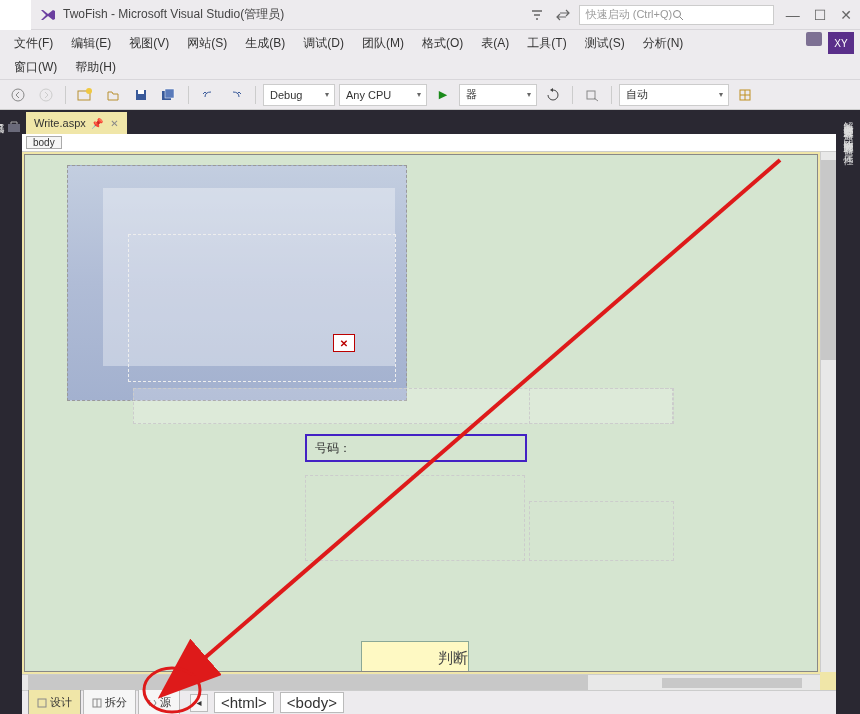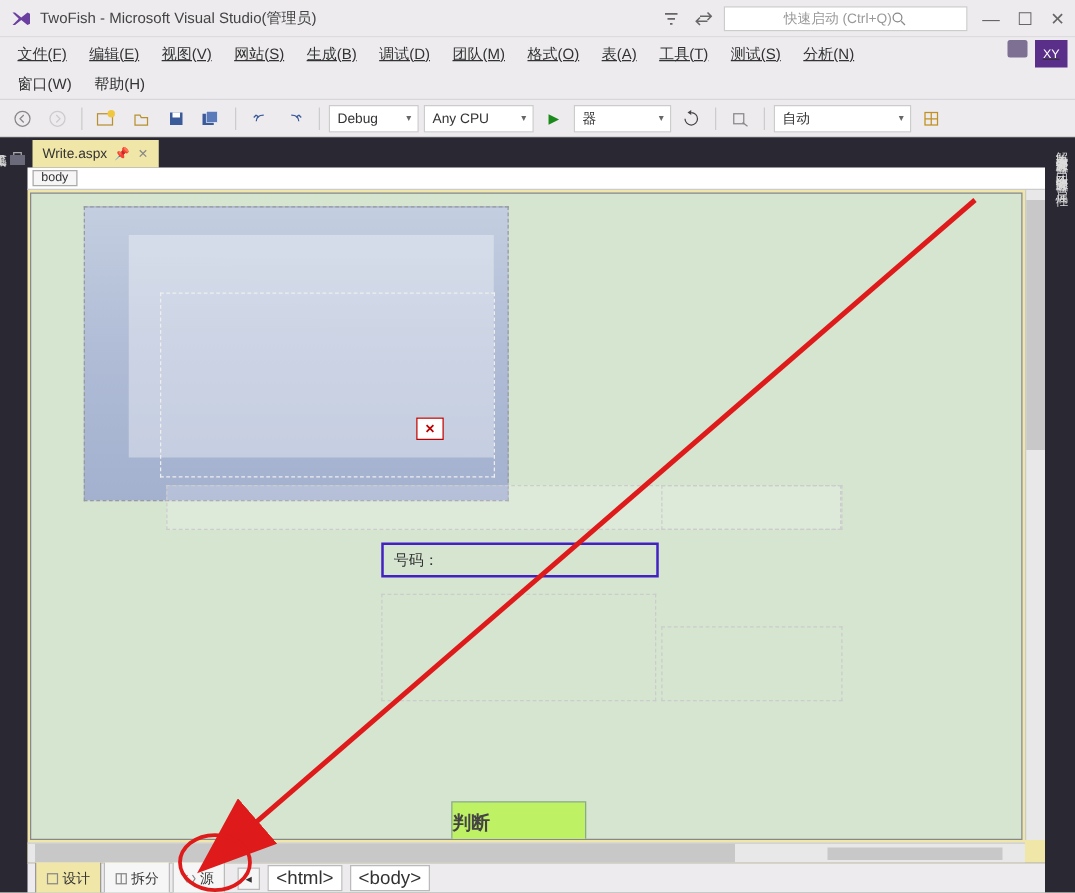--- a/index.html
+++ b/index.html
@@ -1,30 +1,30 @@
 <!DOCTYPE html>
 <html><head>
 <meta charset="utf-8">
 <style>
 * { margin: 0; padding: 0; box-sizing: border-box; font-family: "Microsoft YaHei", "Segoe UI", sans-serif; }
 body { width: 860px; height: 714px; background: #fff; overflow: hidden; font-size: 12px; color: #333; position: relative; }
 
 
-.titlebar { height: 30px; background: #edebee; display: flex; align-items: center; padding: 0 8px; border-bottom: 1px solid #d8d6da; }
+.titlebar { height: 30px; background: #edebee; display: flex; align-items: center; padding: 0 8px; border-bottom: 1px solid #d8d6da; margin-left: 31px; }
 .vs-logo { width: 18px; height: 18px; margin-right: 6px; display: flex; align-items: center; justify-content: center; }
 .title-text { font-size: 12px; color: #444; flex: 0 0 auto; }
 .titlebar-spacer { flex: 1; }
 .title-icons { display: flex; align-items: center; gap: 10px; margin-right: 8px; }
 .ti { width: 16px; height: 16px; display: flex; align-items: center; justify-content: center; font-size: 14px; color: #666; }
-.quick-launch { width: 195px; height: 20px; border: 1px solid #ccc; background: #fff; padding: 0 6px; font-size: 11px; color: #999; display: flex; justify-content: center; align-items: center; }
+.quick-launch { width: 195px; height: 20px; border: 1px solid #ccc; background: #fff; padding: 0 6px; font-size: 11px; color: #999; display: flex; justify-content: flex-start; align-items: center; }
 .win-controls { display: flex; gap: 14px; margin-left: 12px; }
 .win-controls span { font-size: 14px; color: #666; cursor: default; }
 
 
-.menubar { height: 26px; background: #edebee; display: flex; align-items: center; padding: 0 6px; gap: 2px; text-decoration: underline; }
+.menubar { height: 26px; background: #edebee; display: flex; align-items: center; padding: 0 6px; gap: 2px; }
 .menu-item { padding: 3px 8px; font-size: 12px; color: #333; }
 .menu-right { margin-left: auto; display: flex; gap: 6px; }
 .notif-icon { width: 16px; height: 14px; background: #7d7093; border-radius: 2px; }
 .xy-badge { width: 26px; height: 22px; background: #5a2f8a; color: #fff; font-size: 10px; display: flex; align-items: center; justify-content: center; }
 
 
 .menubar2 { height: 24px; background: #edebee; display: flex; align-items: center; padding: 0 6px; gap: 2px; border-bottom: 1px solid #d8d6da; }
 
 
 .toolbar { height: 30px; background: #edebee; display: flex; align-items: center; padding: 0 6px; gap: 4px; border-bottom: 1px solid #ccc; }
@@ -59,21 +59,21 @@
 .sec-panel { position: absolute; left: 88px; top: 223px; width: 540px; height: 36px; border: 1px dashed #ccc; background: rgba(255,255,255,.2); }
 .sec-panel-r { position: absolute; left: 484px; top: 223px; width: 145px; height: 36px; border: 1px dashed #ccc; }
 
 .input-row { position: absolute; width: 222px; height: 28px; border: 2px solid #4321c4; background: #d5e5d0; display: flex; align-items: center; padding: 0 8px; font-size: 12px; color: #333; }
 .input-row1 { left: 260px; top: 269px; }
 .input-row2 { left: 260px; top: 424px; }
 
 .middle-dashed { position: absolute; left: 260px; top: 310px; width: 220px; height: 86px; border: 1px dashed #ccc; }
 .middle-dashed2 { position: absolute; left: 484px; top: 336px; width: 145px; height: 60px; border: 1px dashed #ccc; }
 
-.judge-btn { position: absolute; left: 316px; top: 476px; width: 108px; height: 34px; background: #bef264; border: 1px solid #8aa896; display: flex; align-items: center; justify-content: flex-start; font-size: 15px; color: #444; font-weight: bold; }
+.judge-btn { position: absolute; left: 316px; top: 476px; width: 108px; height: 34px; background: #fef9c3; border: 1px solid #8aa896; display: flex; align-items: center; justify-content: flex-end; font-size: 15px; color: #444; }
 
 .vscroll { position: absolute; right: 0; top: 0; bottom: 18px; width: 16px; background: #e8e8e8; border-left: 1px solid #ccc; }
 .vscroll-thumb { width: 100%; height: 200px; background: #c8c8c8; margin-top: 8px; }
 .hscroll { position: absolute; left: 0; right: 16px; bottom: 0; height: 16px; background: #e8e8e8; border-top: 1px solid #ccc; display: flex; }
 .hscroll-thumb { height: 100%; width: 560px; background: #c8c8c8; margin-left: 6px; }
 .hscroll-right-bit { position: absolute; right: 34px; bottom: 2px; width: 140px; height: 10px; background: #c8c8c8; }
 
 
 .view-tabs { height: 24px; background: #edebee; display: flex; align-items: center; padding: 0 6px; gap: 2px; border-top: 1px solid #ccc; }
 .vtab { padding: 20px 8px; font-size: 11px; border: 1px solid #bbb; background: #f6f6f6; display: flex; align-items: center; gap: 3px; }

